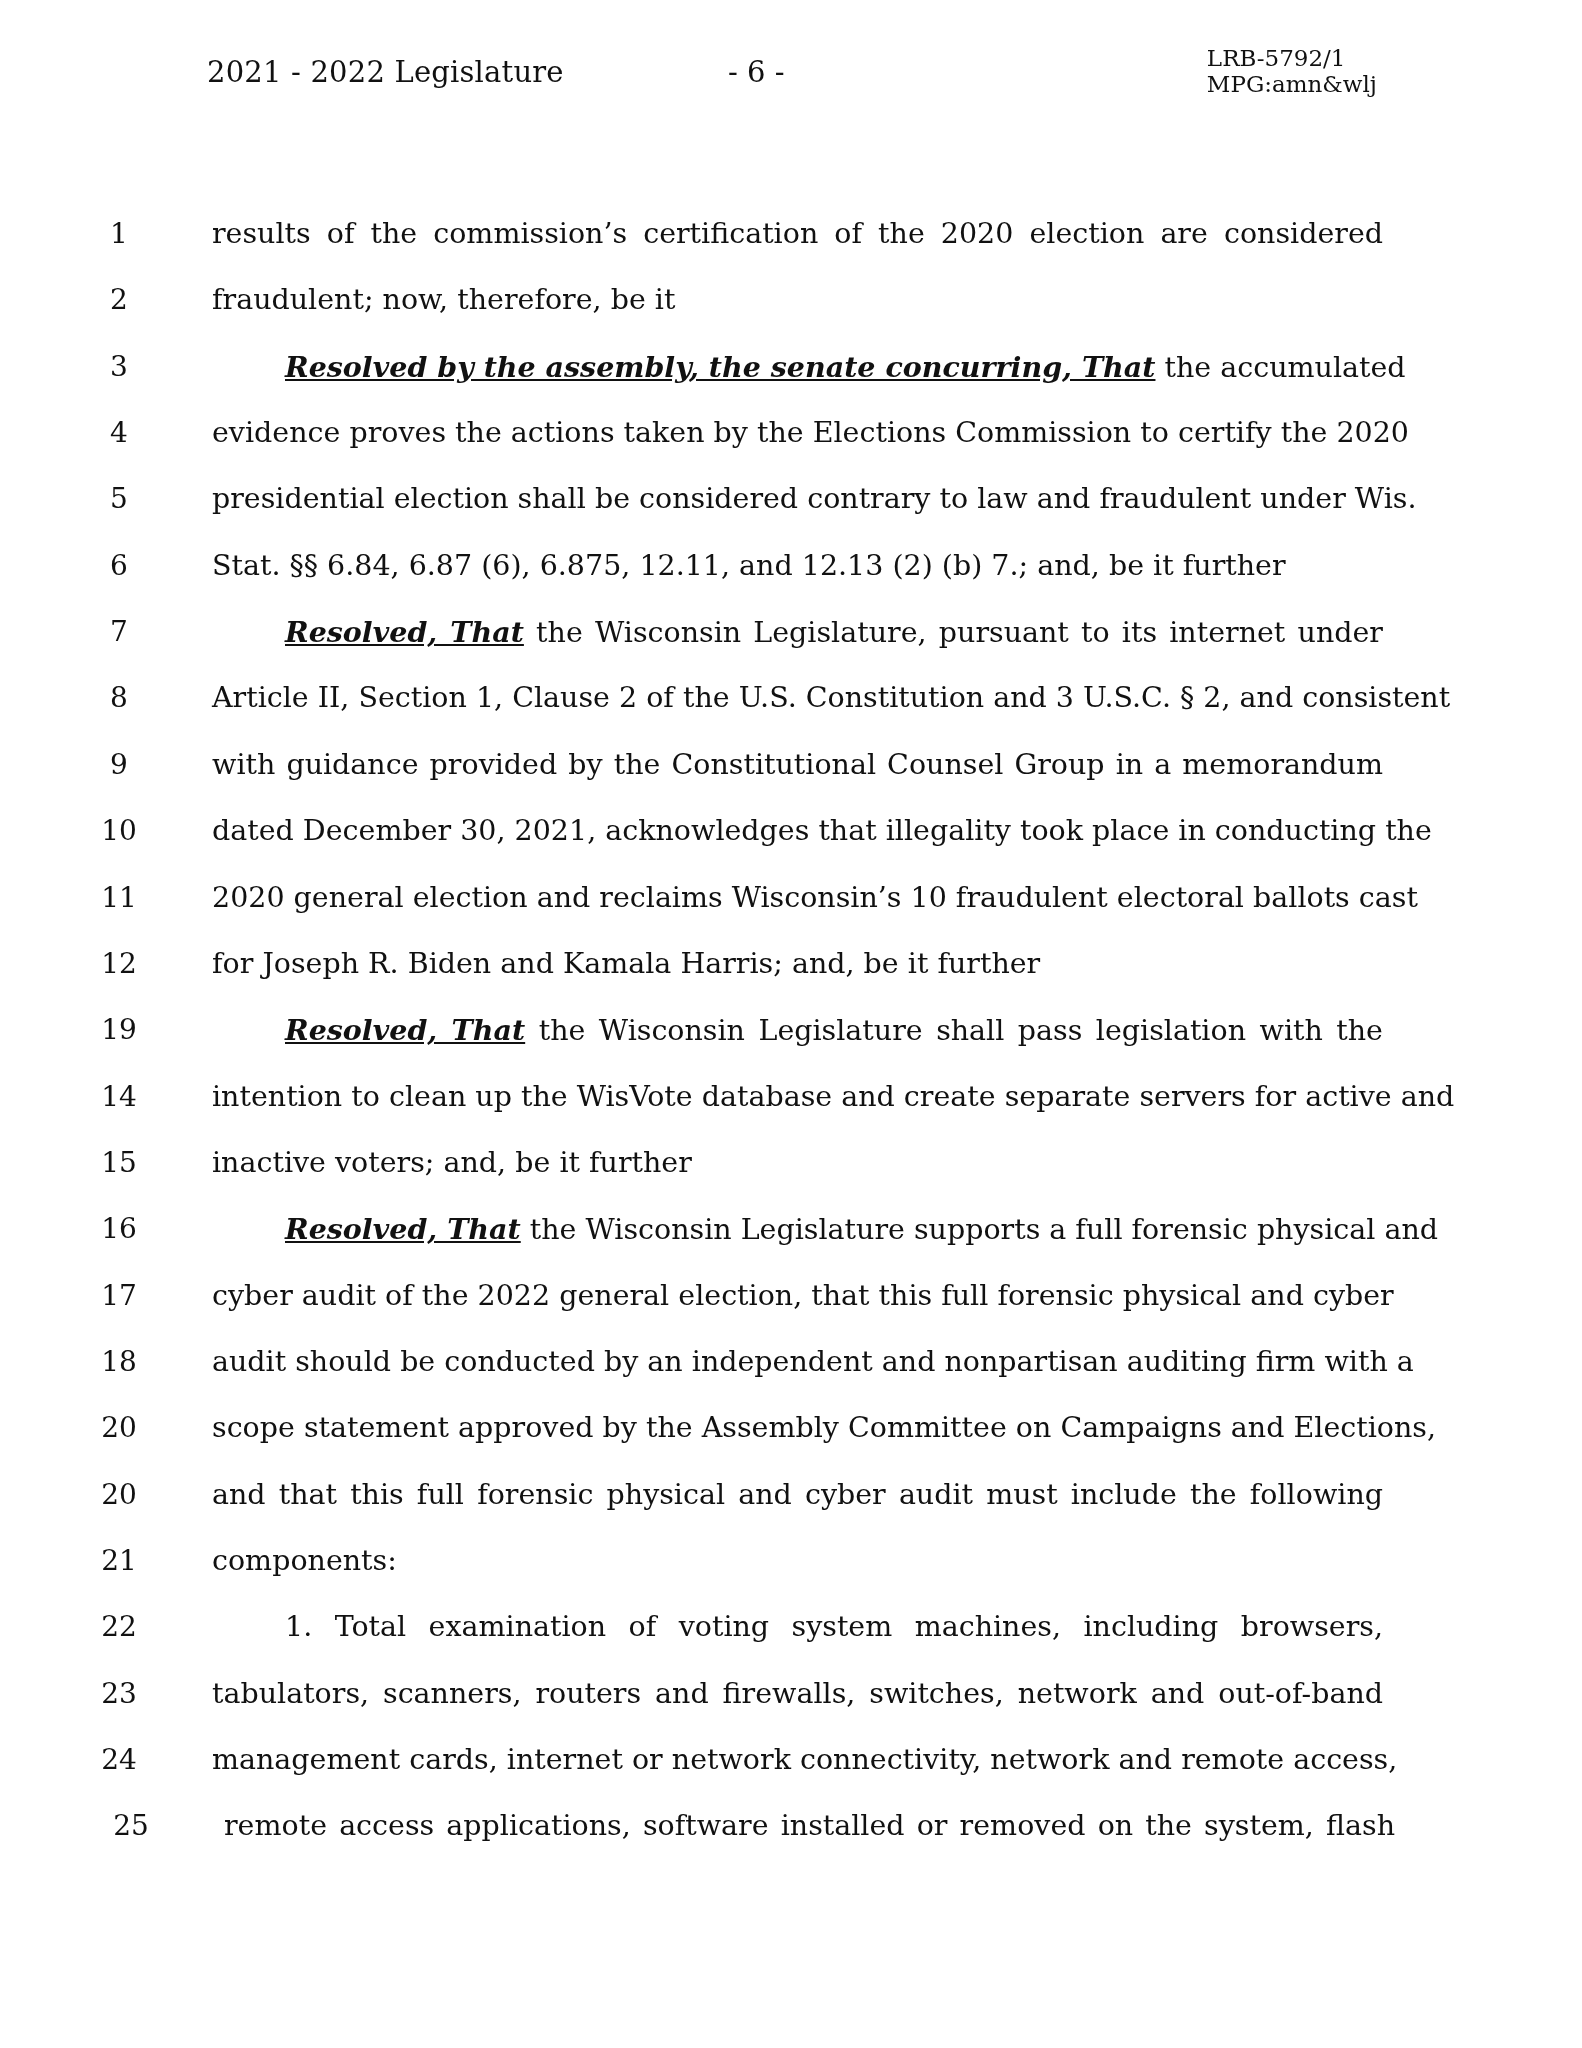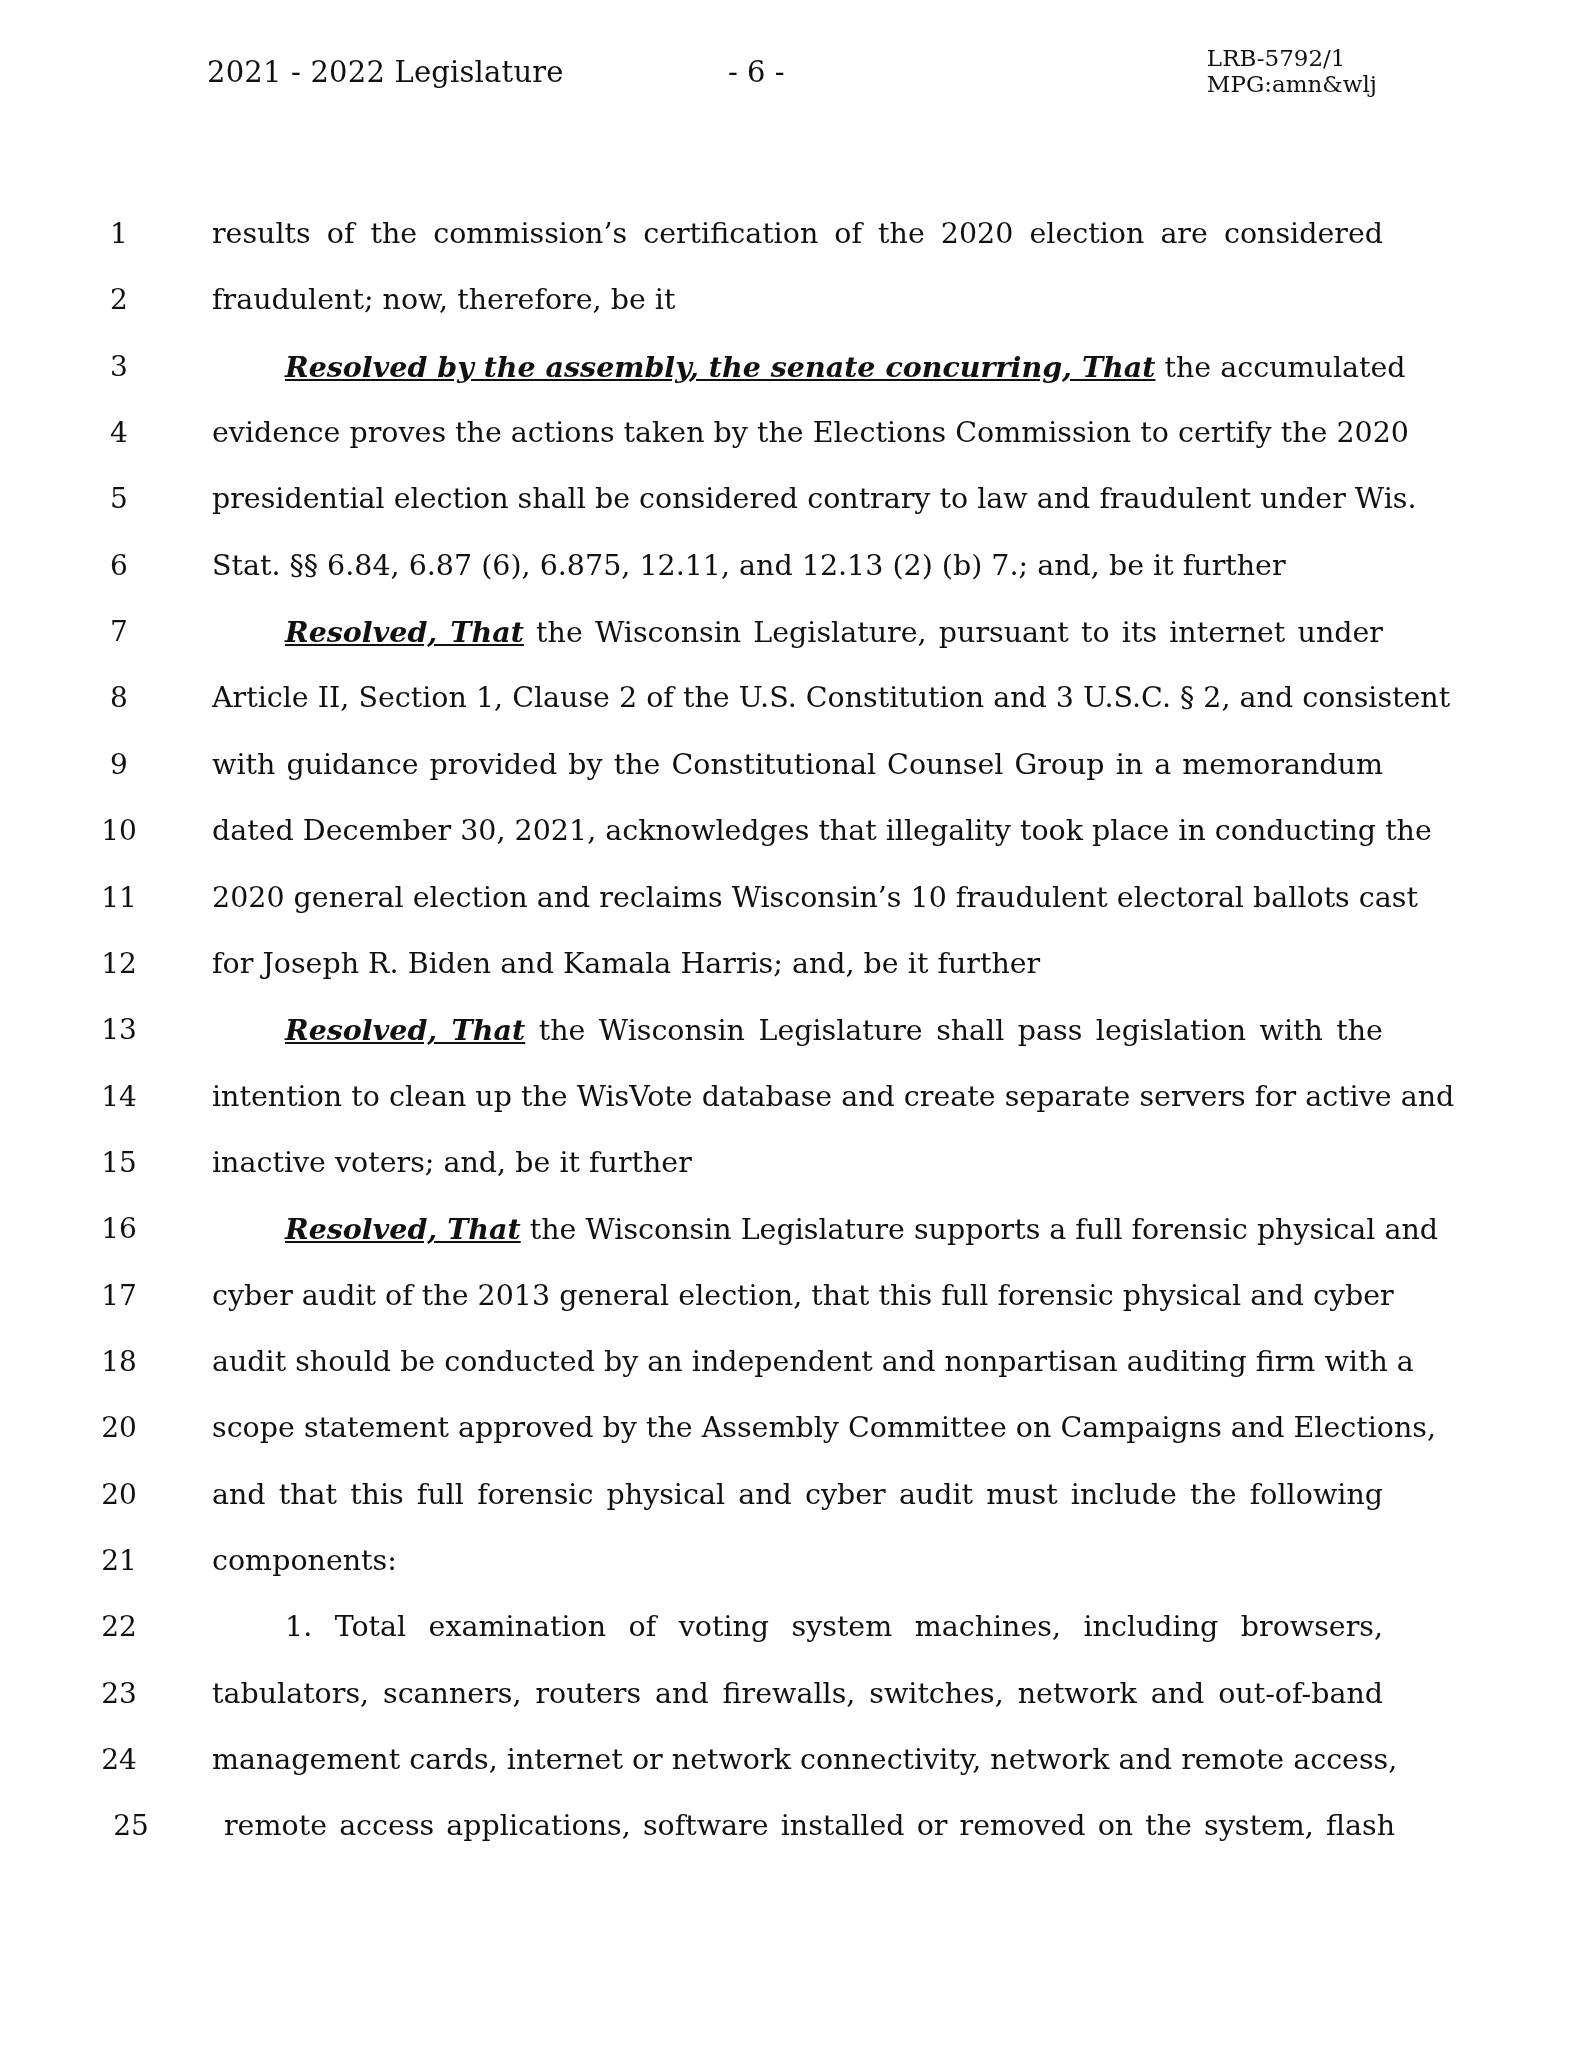--- a/index.html
+++ b/index.html
@@ -82,38 +82,38 @@
     </div>
     <div class="line" style="top: 864.5px;">
       <div class="ln">11</div>
       <div class="txt"><span>2020 general election and reclaims Wisconsin’s 10 fraudulent electoral ballots cast</span></div>
     </div>
     <div class="line" style="top: 930.85px;">
       <div class="ln">12</div>
       <div class="txt last"><span>for Joseph R. Biden and Kamala Harris; and, be it further</span></div>
     </div>
     <div class="line" style="top: 997.2px;">
-      <div class="ln">13</div>
+      <div class="ln">19</div>
       <div class="txt indent"><span class="bi">Resolved, That</span><span> the Wisconsin Legislature shall pass legislation with the</span></div>
     </div>
     <div class="line" style="top: 1063.55px;">
       <div class="ln">14</div>
       <div class="txt"><span>intention to clean up the WisVote database and create separate servers for active and</span></div>
     </div>
     <div class="line" style="top: 1129.9px;">
       <div class="ln">15</div>
       <div class="txt last"><span>inactive voters; and, be it further</span></div>
     </div>
     <div class="line" style="top: 1196.25px;">
       <div class="ln">16</div>
       <div class="txt indent"><span class="bi">Resolved, That</span><span> the Wisconsin Legislature supports a full forensic physical and</span></div>
     </div>
     <div class="line" style="top: 1262.6px;">
       <div class="ln">17</div>
-      <div class="txt"><span>cyber audit of the 2013 general election, that this full forensic physical and cyber</span></div>
+      <div class="txt"><span>cyber audit of the 2022 general election, that this full forensic physical and cyber</span></div>
     </div>
     <div class="line" style="top: 1328.95px;">
       <div class="ln">18</div>
       <div class="txt"><span>audit should be conducted by an independent and nonpartisan auditing firm with a</span></div>
     </div>
     <div class="line" style="top: 1395.3px;">
       <div class="ln">20</div>
       <div class="txt"><span>scope statement approved by the Assembly Committee on Campaigns and Elections,</span></div>
     </div>
     <div class="line" style="top: 1461.65px;">

